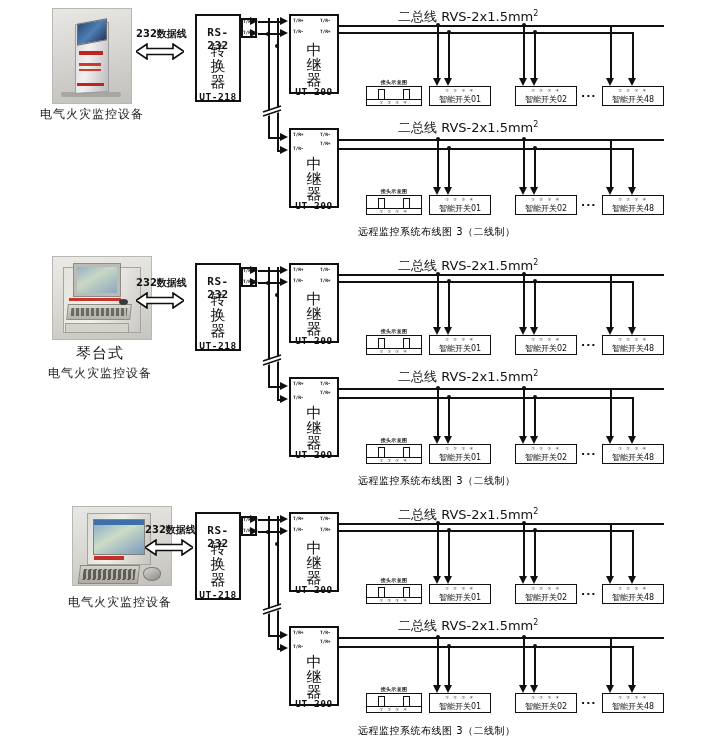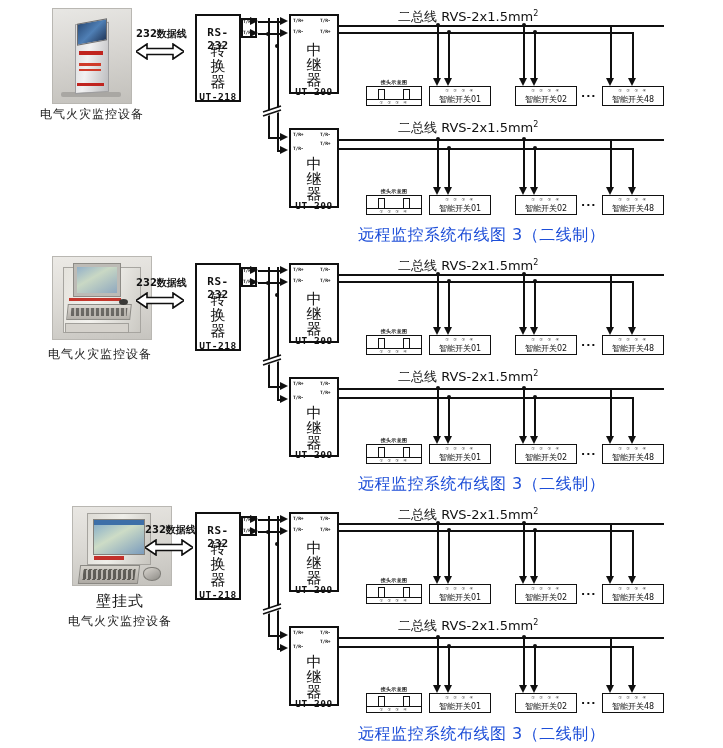--- a/index.html
+++ b/index.html
@@ -193,21 +193,21 @@
   .conn-div { position: absolute; left: 0; right: 0; height: 1px; background: #111; }
   .conn-nums {
     position: absolute; left: 1px; right: 1px;
     font-size: 4.2px; color: #2a2a2a; text-align: center; letter-spacing: 1.4px;
     white-space: nowrap;
   }
 
   
   .grp-caption {
     position: absolute;
-    font-size: 16px; color: #1d4ed8; white-space: nowrap; letter-spacing: 0.5px;
+    font-size: 10px; color: #000000; white-space: nowrap; letter-spacing: 0.5px;
   }
 </style>
 </head>
 <body>
 
 <div class="group" style="top:0px;">
 
   <div class="photo photo-kiosk">
     <div class="k-base"></div>
     <div class="k-body"></div>
@@ -394,20 +394,21 @@
       <div class="c-mon-in"></div>
     </div>
     <div class="c-redbar"></div>
     <div class="c-kb">
       <div class="c-kb-keys"></div>
     </div>
     <div class="c-mouse"></div>
     <div class="c-drawer"></div>
   </div>
   <div class="dev-caption" style="left:20px; top:95px; width:160px;">
+    <div class="l1">琴台式</div>
     <div class="l2">电气火灾监控设备</div>
   </div>
 
   <div class="cable232" style="left:136px; top:27px;">
     <div class="lbl">232数据线</div>
     <div class="dbl-arrow">
       <svg width="48" height="17" viewBox="0 0 48 17">
         <polygon points="0,8.5 11,1 11,5.5 37,5.5 37,1 48,8.5 37,16 37,11.5 11,11.5 11,16" fill="#ffffff" stroke="#101010" stroke-width="1.6"></polygon>
       </svg>
     </div>
@@ -576,21 +577,20 @@
         <div class="w-scr-t"></div>
       </div>
       <div class="w-red"></div>
     </div>
     <div class="w-kb">
       <div class="w-kb-keys"></div>
     </div>
     <div class="w-mouse"></div>
   </div>
   <div class="dev-caption" style="left:40px; top:94px; width:160px;">
-    <div class="l1">壁挂式</div>
     <div class="l2">电气火灾监控设备</div>
   </div>
 
   <div class="cable232" style="left:145px; top:25px;">
     <div class="lbl">232数据线</div>
     <div class="dbl-arrow">
       <svg width="48" height="17" viewBox="0 0 48 17">
         <polygon points="0,8.5 11,1 11,5.5 37,5.5 37,1 48,8.5 37,16 37,11.5 11,11.5 11,16" fill="#ffffff" stroke="#101010" stroke-width="1.6"></polygon>
       </svg>
     </div>

